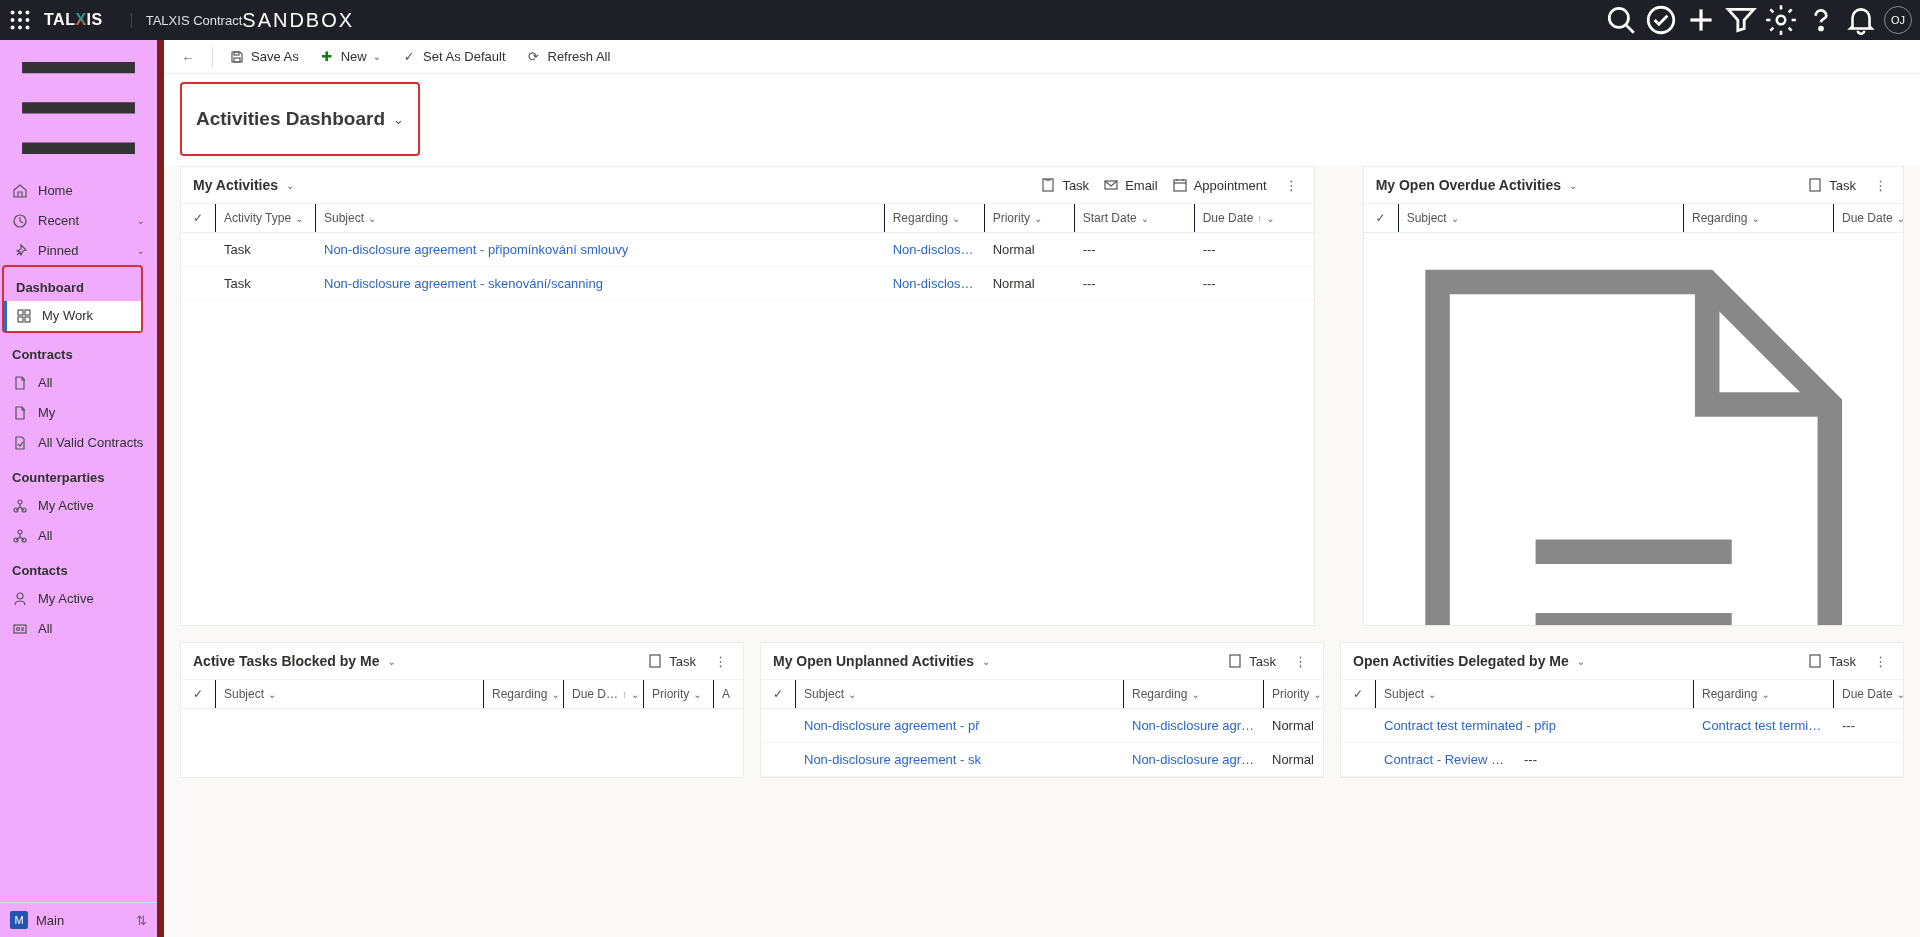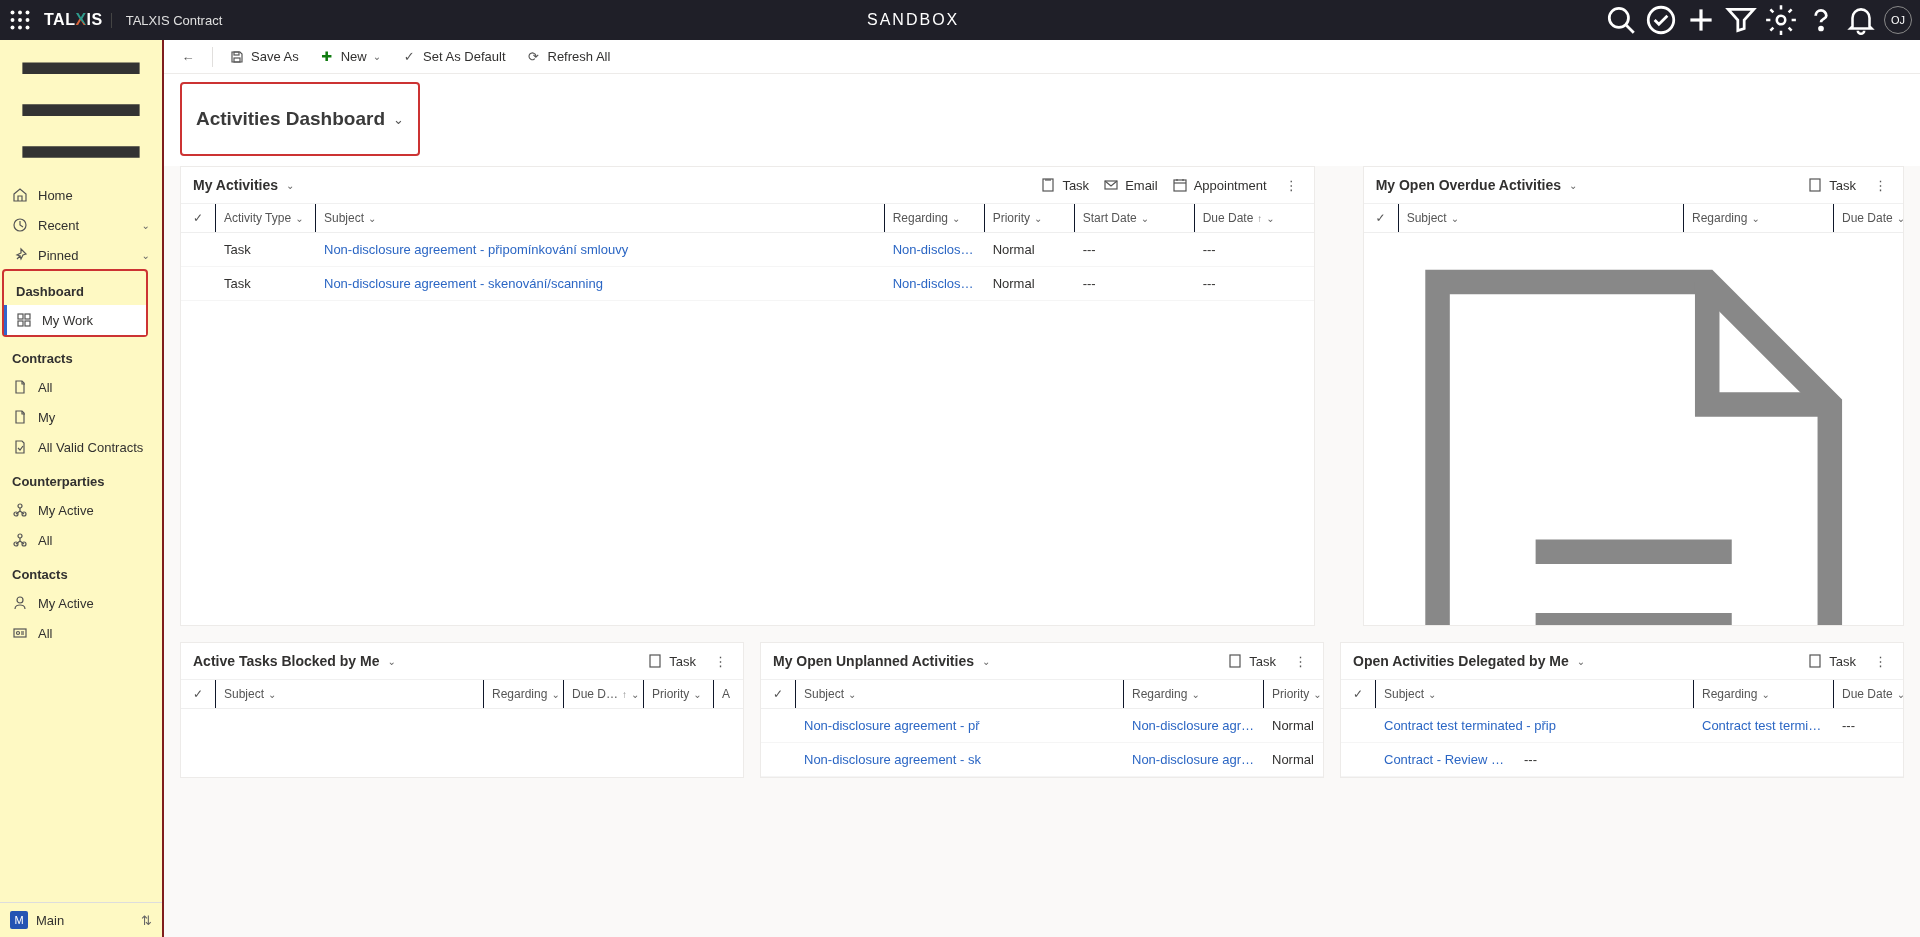--- a/index.html
+++ b/index.html
@@ -1,27 +1,27 @@
 <!DOCTYPE html>
 <html><head>
 <meta charset="utf-8">
 <style>
 * { box-sizing: border-box; margin: 0; padding: 0; }
 body { font-family: "Segoe UI", -apple-system, Arial, sans-serif; font-size: 13px; color: #323130; background: #fff; overflow: hidden; }
 .topbar { height: 40px; background: #1f1f28; color: #fff; display: flex; align-items: center; padding: 0 8px; }
 .topbar .waffle { width: 24px; height: 24px; display: flex; align-items:center; justify-content:center; cursor:pointer; }
 .topbar .logo { margin-left: 12px; font-weight: 600; font-size: 16px; letter-spacing: 0.5px; display:flex; align-items:center; }
 .topbar .logo-x { color: transparent; background: linear-gradient(45deg,#d6633a 50%,#2e9a8c 50%); -webkit-background-clip:text; background-clip:text; }
-.topbar .appname { margin-left: 8px; font-size: 13px; color: #e0e0e0; border-left:1px solid #444; padding-left:14px;text-align:center; }
-.topbar .center { flex:1; text-align:center; font-size: 16px; font-weight: 300; letter-spacing: 2px; }
+.topbar .appname { margin-left: 28px; font-size: 13px; color: #e0e0e0; border-left:1px solid #444; padding-left:14px;text-align:center; }
+.topbar .center { flex:1; text-align:left; font-size: 20px; font-weight: 300; letter-spacing: 2px; }
 .topbar .ticons { display:flex; gap:6px; }
 .topbar .ticons .ic { width:34px; height:34px; display:flex; align-items:center; justify-content:center; cursor:pointer; border-radius:2px; }
 .topbar .avatar { width:28px; height:28px; border:1px solid #888; border-radius:50%; display:flex; align-items:center; justify-content:center; font-size:11px; margin-left:6px; }
 .shell { display:flex; height: calc(100vh - 40px); }
-.sidebar { width: 164px; background: #fef9c3; border-right: 2px solid #7f1d1d; display:flex; flex-direction:column; font-size:13px; color:#323130; }
+.sidebar { width: 164px; background: #f0abfc; border-right: 7px solid #7f1d1d; display:flex; flex-direction:column; font-size:13px; color:#323130; }
 .sidebar .hb { padding: 10px 14px; cursor:pointer; }
 .sidebar .item { display:flex; align-items:center; padding: 7px 12px; cursor:pointer; gap:10px; }
 .sidebar .item .chev { margin-left:auto; color:#666; }
 .sidebar .item.selected { background:#fff; border-left:3px solid #3266cc; padding-left:9px; }
 .sidebar .header { font-weight:600; padding: 12px 12px 6px 12px; color:#323130; font-size:13px; }
 .sidebar .hlbox { border:2px solid #c33; border-radius:4px; margin: -1px 14px 2px 2px; padding-top:1px; }
 .sidebar .spacer { flex:1; }
 .sidebar .footer { border-top:1px solid #ddd; display:flex; align-items:center; padding:8px 10px; gap:8px; }
 .sidebar .footer .sq { width:18px; height:18px; background:#2454b3; color:#fff; display:flex; align-items:center; justify-content:center; font-size:11px; border-radius:2px; }
 .sidebar .footer .upd { margin-left:auto; color:#666; }

